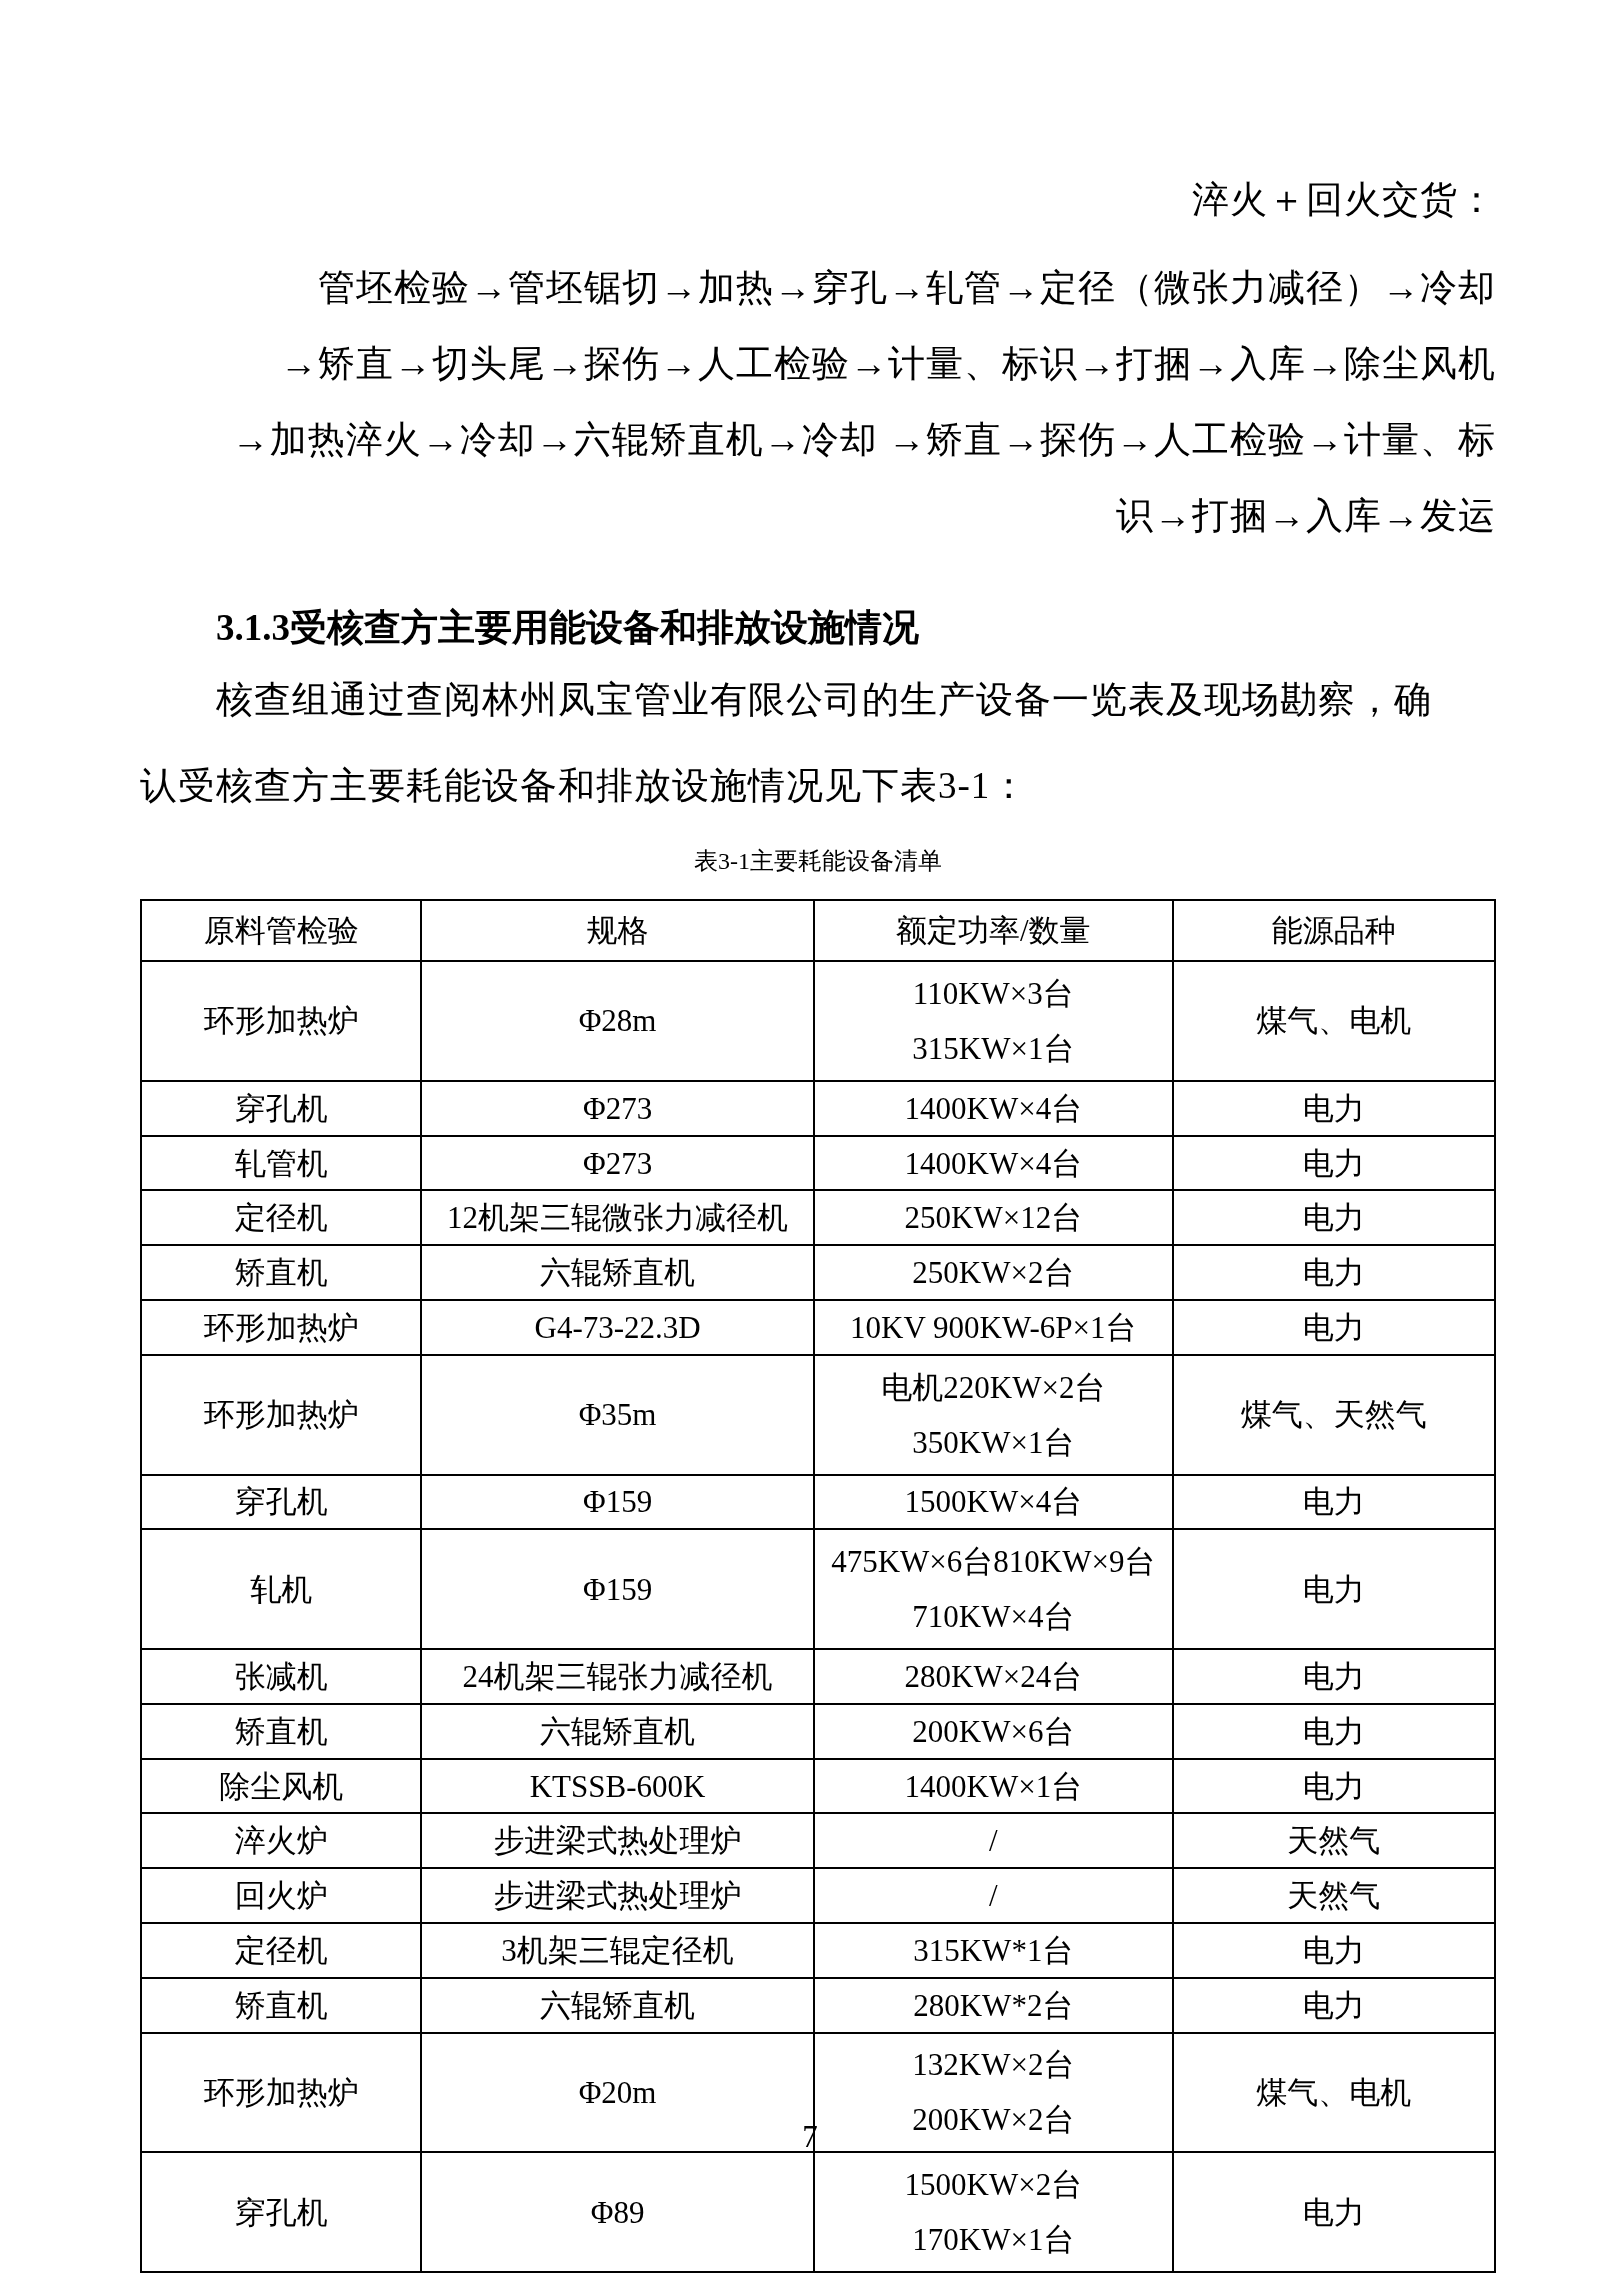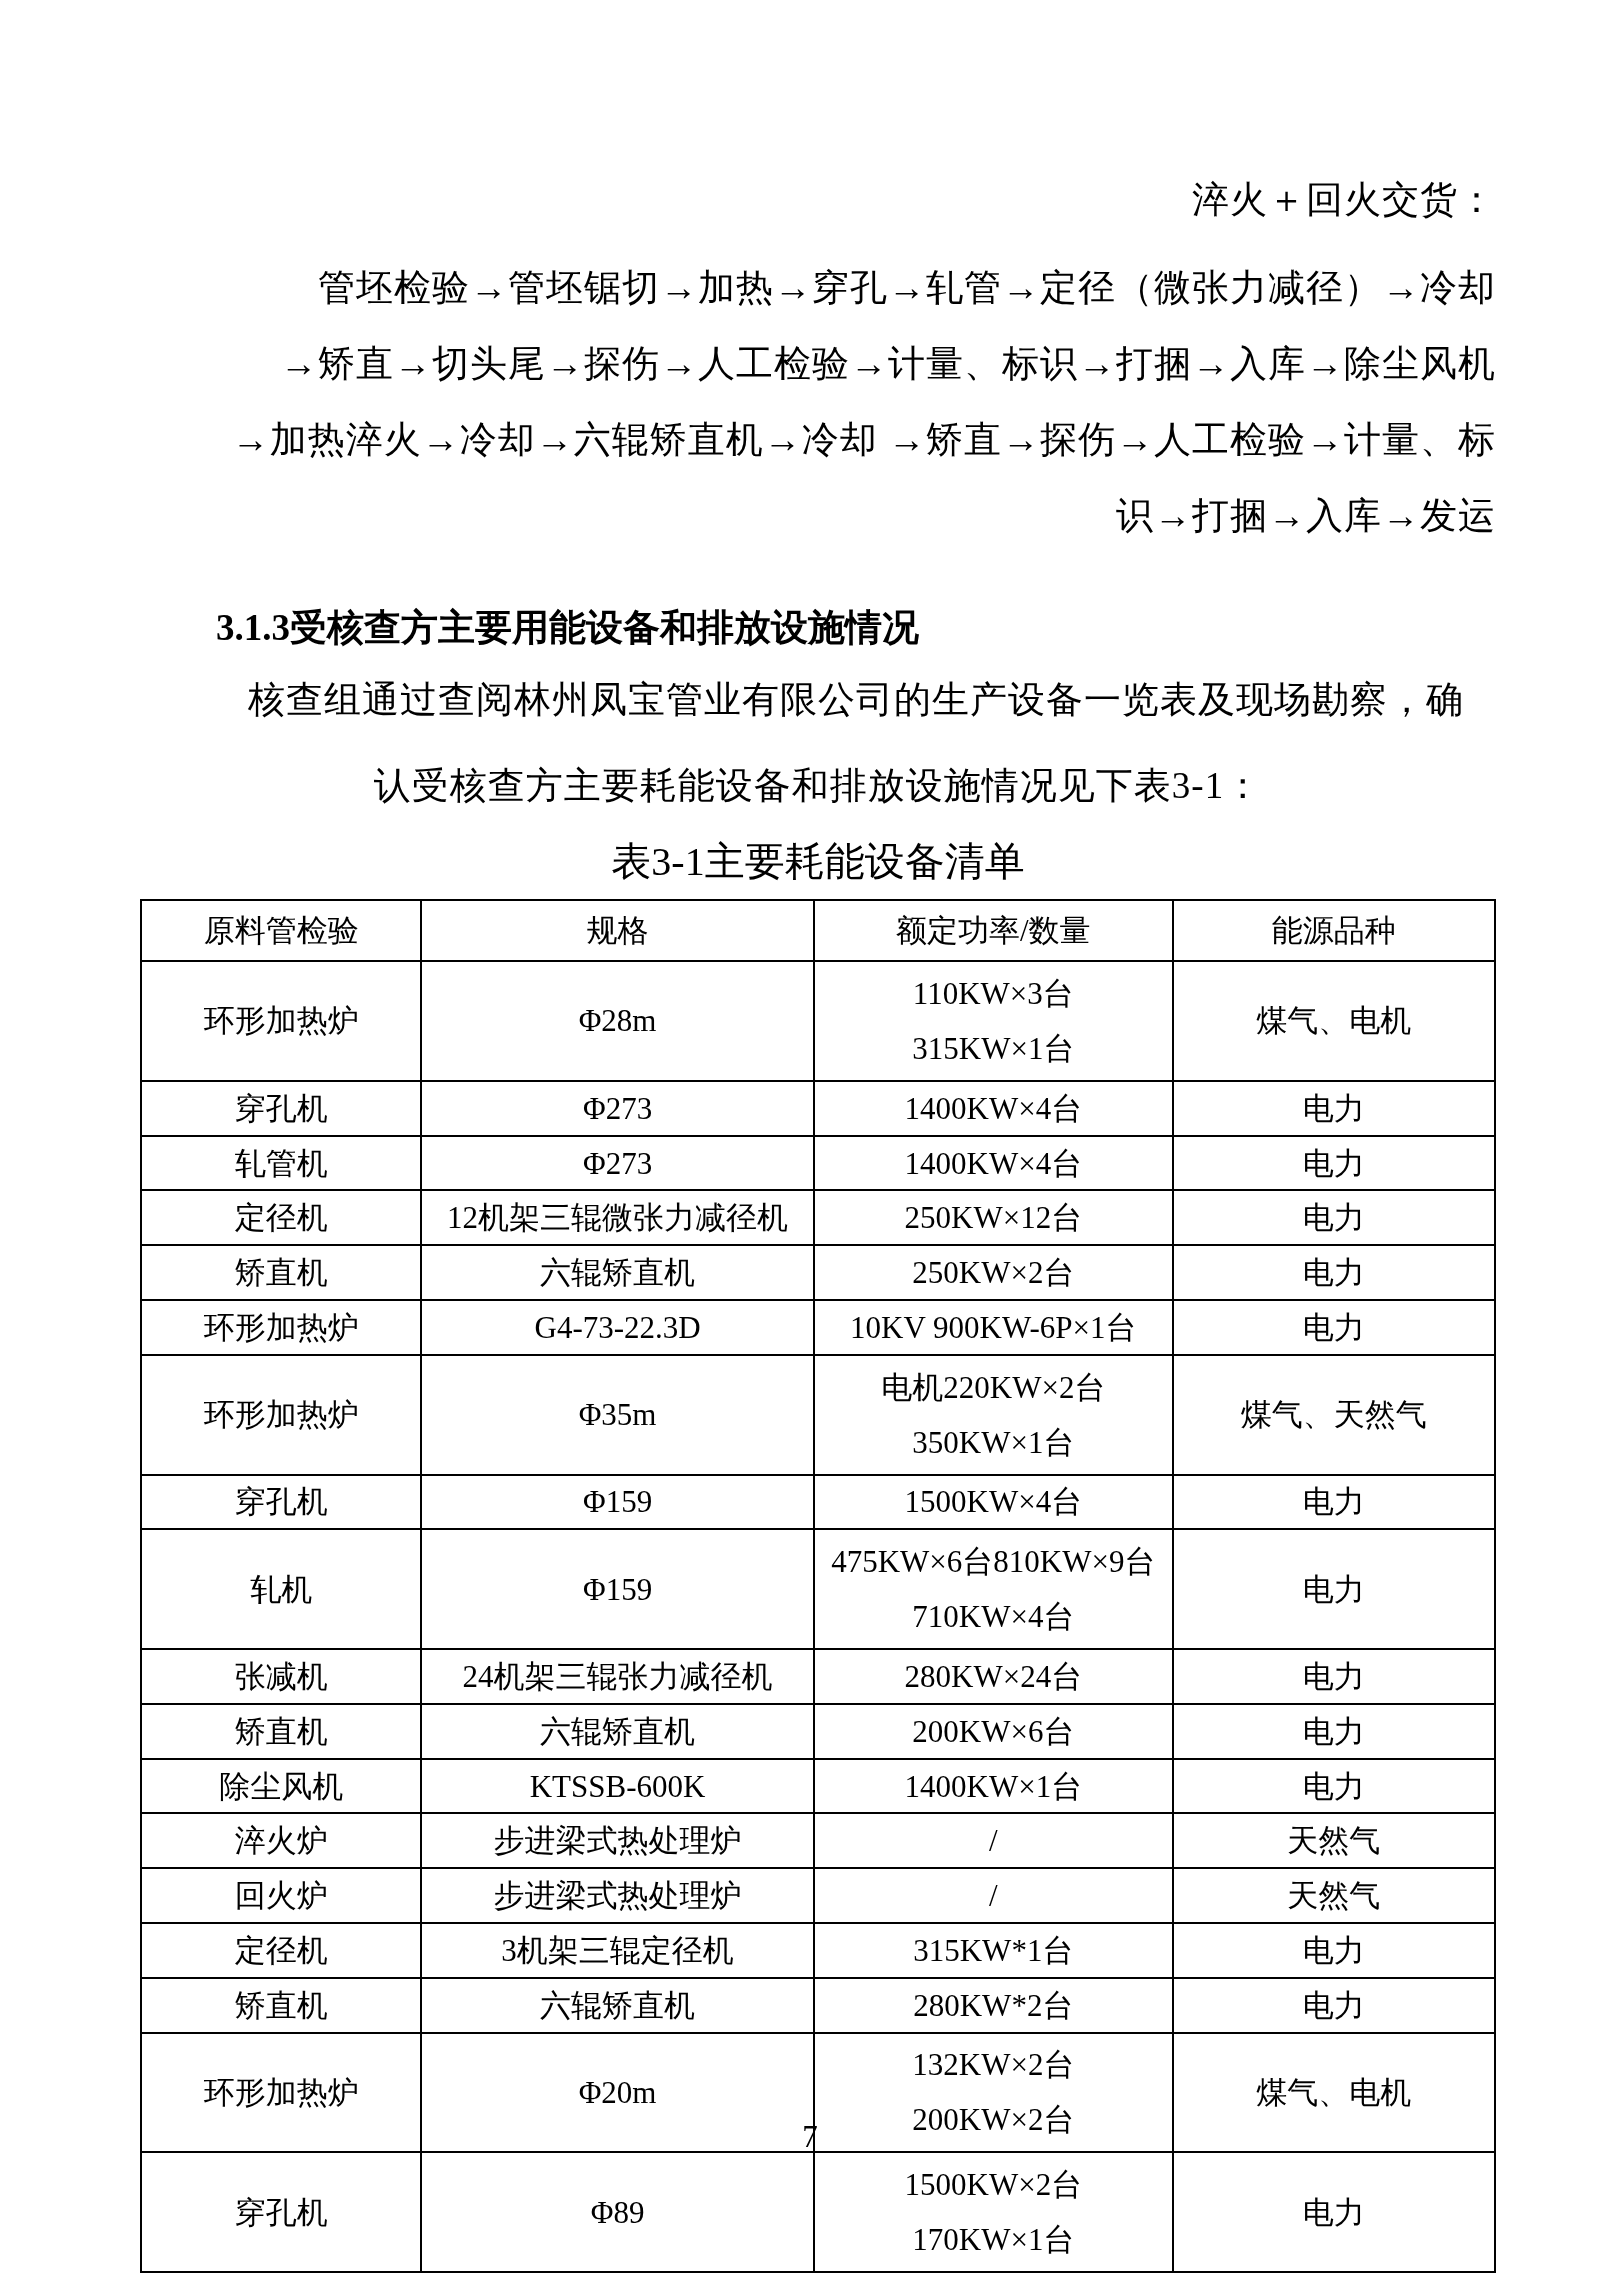--- a/index.html
+++ b/index.html
@@ -27,25 +27,24 @@
     font-size:37px;
     line-height:59px;
     margin-top:44px;
     white-space:nowrap;
   }
   .para-line {
     font-size:37px;
     line-height:86px;
     white-space:nowrap;
     letter-spacing:1px;
-    text-align:center;
   }
   .caption {
     text-align:center;
-    font-size:40px;
+    font-size:24px;
     line-height:49px;
     margin:7.8px 0 13.7px 0;
   }
   table.equip {
     width:100%;
     border-collapse:collapse;
     table-layout:fixed;
   }
   table.equip th, table.equip td {
     border:2px solid #000000;

